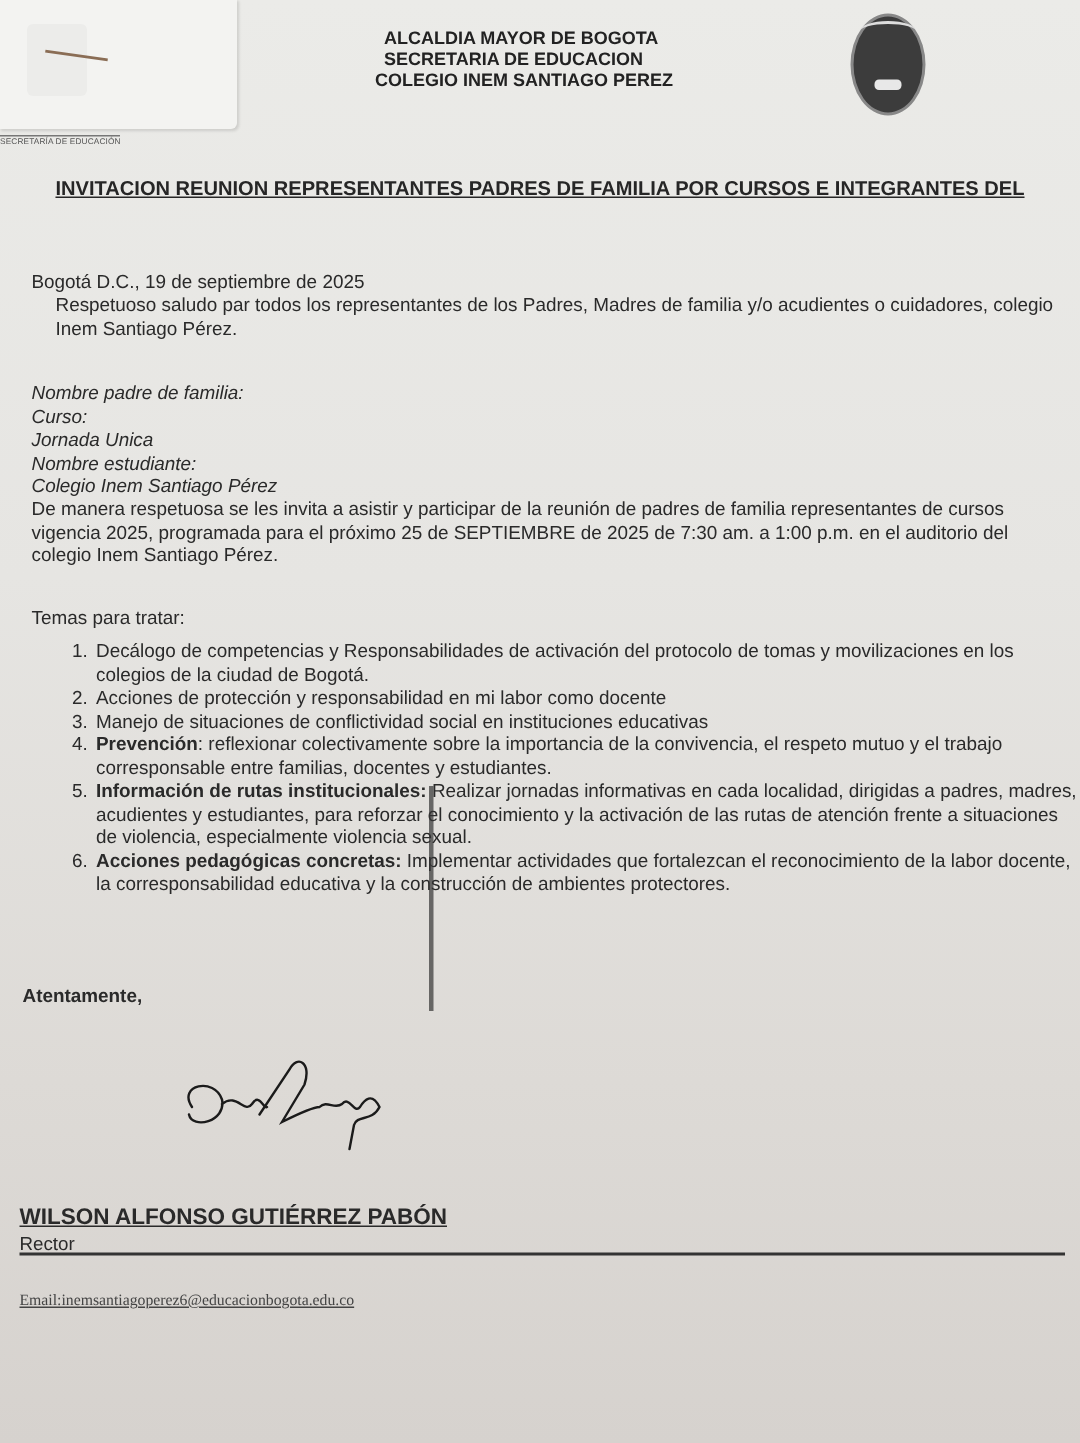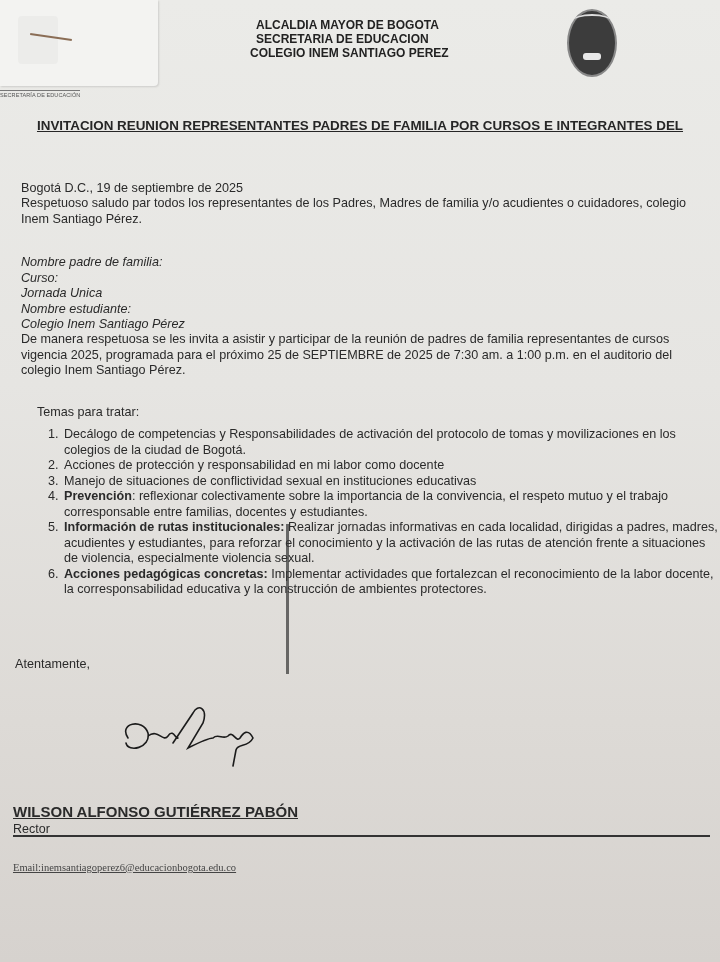--- a/index.html
+++ b/index.html
@@ -26,31 +26,31 @@
   .seal {
     position: absolute; left: 567px; top: 9px; width: 50px; height: 68px; border-radius: 50%;
     background: #3c3c3c; border: 2px solid #888; box-sizing: border-box;
   }
   .seal::before { content: ""; position: absolute; left: 4px; top: 3px; width: 38px; height: 12px; border-top: 2px solid #ddd; border-radius: 50% 50% 0 0; }
   .seal::after { content: ""; position: absolute; left: 14px; top: 42px; width: 18px; height: 7px; background: #e8e8e8; border-radius: 3px; }
 
   .title { position: absolute; left: 20px; top: 118px; width: 680px; text-align: center; font-weight: bold; font-size: 13.4px; line-height: 15px; color: #262626; text-decoration: underline; }
   .txt { position: absolute; font-size: 12.6px; line-height: 15.5px; color: #2a2a2a; }
   .date { left: 21px; top: 170px; margin-top: 11px; }
-  .greet { left: 21px; top: 196px; width: 680px; }
+  .greet { left: 37px; top: 196px; width: 680px; }
   .fields { left: 21px; top: 255px; font-style: italic; }
   .inv { left: 21px; top: 332px; width: 680px; }
-  .temas { left: 21px; top: 405px; margin-left: 16px; }
+  .temas { left: 21px; top: 405px; }
 
   ol.topics { position: absolute; left: 38px; top: 427px; width: 660px; margin: 0; padding: 0 0 0 24px; font-size: 12.6px; line-height: 15.5px; color: #2a2a2a; }
   ol.topics li { padding-left: 2px; }
   ol.topics b { font-weight: bold; }
 
   .thanks { left: 52px; top: 624px; }
-  .atte { left: 15px; top: 657px; }
+  .atte { left: 15px; top: 657px; font-weight: bold; }
   .sigmark { position: absolute; left: 286px; top: 524px; width: 3px; height: 150px; background: #333; opacity: 0.7; }
   .signature { position: absolute; left: 118px; top: 698px; width: 140px; height: 70px; }
   .signer { left: 13px; top: 804px; font-weight: bold; font-size: 15px; text-decoration: underline; }
   .role { left: 13px; top: 822px; font-size: 12.5px; }
   .rule { position: absolute; left: 13px; top: 835px; width: 697px; height: 2px; background: #333; }
   .addr { left: 13px; top: 847px; font-size: 10.5px; line-height: 14px; }
   .email { left: 13px; top: 861px; font-size: 10.5px; line-height: 14px; font-family: "Liberation Serif", serif; color: #444; text-decoration: underline; }
 </style>
 </head>
 <body>
@@ -85,21 +85,21 @@
     <div>Nombre estudiante:</div>
     <div>Colegio Inem Santiago Pérez</div>
   </div>
 
   <div class="txt inv">De manera respetuosa se les invita a asistir y participar de la reunión de padres de familia representantes de cursos vigencia 2025, programada para el próximo 25 de SEPTIEMBRE de 2025 de 7:30 am. a 1:00 p.m. en el auditorio del colegio Inem Santiago Pérez.</div>
   <div class="txt temas">Temas para tratar:</div>
 
   <ol class="topics">
     <li><b></b><span>Decálogo de competencias y Responsabilidades de activación del protocolo de tomas y movilizaciones en los colegios de la ciudad de Bogotá.</span></li>
     <li><b></b><span>Acciones de protección y responsabilidad en mi labor como docente</span></li>
-    <li><b></b><span>Manejo de situaciones de conflictividad sexual en instituciones educativas</span></li>
+    <li><b></b><span>Manejo de situaciones de conflictividad social en instituciones educativas</span></li>
     <li><b>Prevención</b><span>:  reflexionar colectivamente sobre la importancia de la convivencia, el respeto mutuo y el trabajo corresponsable entre familias, docentes y estudiantes.</span></li>
     <li><b>Información de rutas institucionales:</b><span>  Realizar jornadas informativas en cada localidad, dirigidas a padres, madres, acudientes y estudiantes, para reforzar el conocimiento y la activación de las rutas de atención frente a situaciones de violencia, especialmente violencia sexual.</span></li>
     <li><b>Acciones pedagógicas concretas:</b><span> Implementar actividades que fortalezcan el reconocimiento de la labor docente, la corresponsabilidad educativa y la construcción de ambientes protectores.</span></li>
   </ol>
 
   <div class="sigmark"></div>
 
   <div class="txt atte">Atentamente,</div>
 
   <svg class="signature" viewBox="0 0 140 70">

